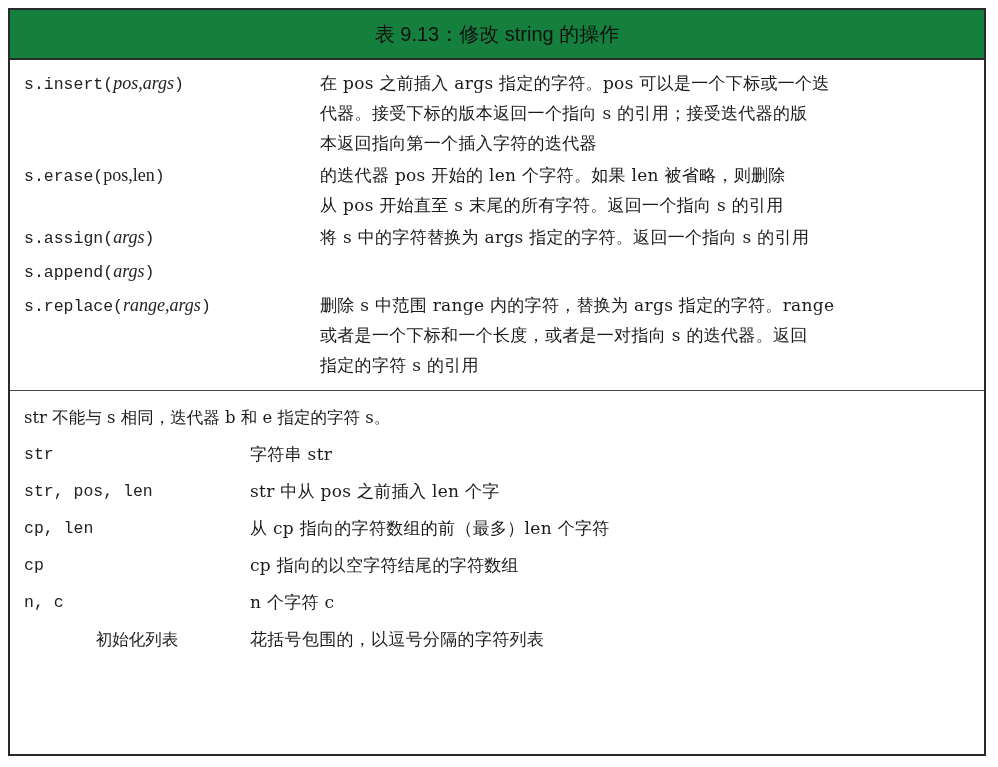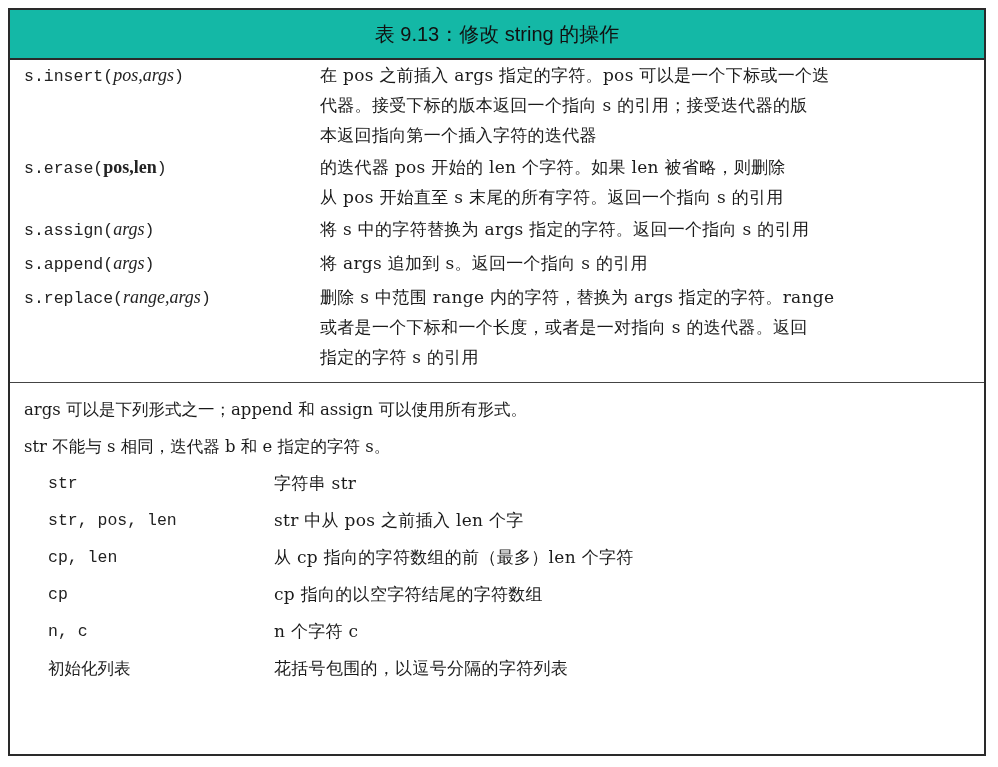--- a/index.html
+++ b/index.html
@@ -1,34 +1,34 @@
 <!DOCTYPE html>
 <html><head>
   <meta charset="utf-8">
   <style>
     html, body { margin: 0; padding: 0; background: #ffffff; }
     body { width: 998px; height: 767px; position: relative; overflow: hidden;
            font-family: "DejaVu Serif", serif; color: #1a1a1a; }
     .table { position: absolute; left: 8px; top: 8px; width: 978px; height: 748px;
              border: 2px solid #2a2a2a; box-sizing: border-box; background: #fff; }
-    .title-bar { height: 48px; background: #14b8a6; border-bottom: 2px solid #2a2a2a;
+    .title-bar { height: 48px; background: #15803d; border-bottom: 2px solid #2a2a2a;
                  display: flex; align-items: center; justify-content: center;
                  font-family: "Liberation Sans", sans-serif; font-size: 20px; color: #111; }
     .row { position: relative; display: flex; font-size: 17px; line-height: 30px; }
     .c1 { width: 310px; padding-left: 14px; box-sizing: border-box;
           font-family: "Liberation Mono", monospace; font-size: 16.5px; color: #222; }
     .c2 { width: 630px; box-sizing: border-box; font-size: 17px; letter-spacing: 0.3px; }
     .c1 i, .c2 i { font-family: "Liberation Serif", serif; font-style: italic; font-size: 18px; }
-    .c1 b { font-family: "Liberation Serif", serif; font-weight: bold; font-size: 18px; }
-    .ops { }
+    .c1 b { font-family: "Liberation Serif", serif; font-weight: normal; font-size: 18px; }
+    .ops { padding-top: 8px; }
     .ops .row { margin-bottom: 2px; }
     .divider { height: 1px; background: #444; margin: 10px 0 0 0; }
     .notes { padding-top: 8px; }
     .note { padding-left: 14px; font-size: 16.5px; line-height: 37px; }
-    .forms .row { line-height: 37px; padding-left: 24px; }
+    .forms .row { line-height: 37px; }
     .forms .c1 { width: 240px; }
   </style>
 </head>
 <body>
 
 <div class="table">
   <div class="title-bar">表 9.13：修改 string 的操作</div>
 
   <div class="ops">
     <div class="row">
@@ -47,38 +47,34 @@
       </div>
     </div>
     <div class="row">
       <div class="c1"><span>s.assign(</span><i>args</i><span>)</span></div>
       <div class="c2">
         <div>将 s 中的字符替换为 args 指定的字符。返回一个指向 s 的引用</div>
       </div>
     </div>
     <div class="row">
       <div class="c1"><span>s.append(</span><i>args</i><span>)</span></div>
-      <div class="c2">
-        <div>将 args 追加到 s。返回一个指向 s 的引用</div>
-      </div>
     </div>
     <div class="row">
       <div class="c1"><span>s.replace(</span><i>range,args</i><span>)</span></div>
       <div class="c2">
         <div>删除 s 中范围 range 内的字符，替换为 args 指定的字符。range</div>
         <div>或者是一个下标和一个长度，或者是一对指向 s 的迭代器。返回</div>
         <div>指定的字符 s 的引用</div>
       </div>
     </div>
   </div>
 
   <div class="divider"></div>
 
   <div class="notes">
-    <div class="note">args 可以是下列形式之一；append 和 assign 可以使用所有形式。</div>
     <div class="note">str 不能与 s 相同，迭代器 b 和 e 指定的字符 s。</div>
   </div>
 
   <div class="forms">
     <div class="row">
       <div class="c1">str</div>
       <div class="c2">字符串 str</div>
     </div>
     <div class="row">
       <div class="c1">str, pos, len</div>
@@ -90,17 +86,17 @@
     </div>
     <div class="row">
       <div class="c1">cp</div>
       <div class="c2">cp 指向的以空字符结尾的字符数组</div>
     </div>
     <div class="row">
       <div class="c1">n, c</div>
       <div class="c2">n 个字符 c</div>
     </div>
     <div class="row">
-      <div class="c1" style="font-family: 'DejaVu Sans', sans-serif;">初始化列表</div>
+      <div class="c1" style="font-family: 'DejaVu Sans', sans-serif; text-align: center;">初始化列表</div>
       <div class="c2">花括号包围的，以逗号分隔的字符列表</div>
     </div>
   </div>
 </div>
 
 </body></html>

